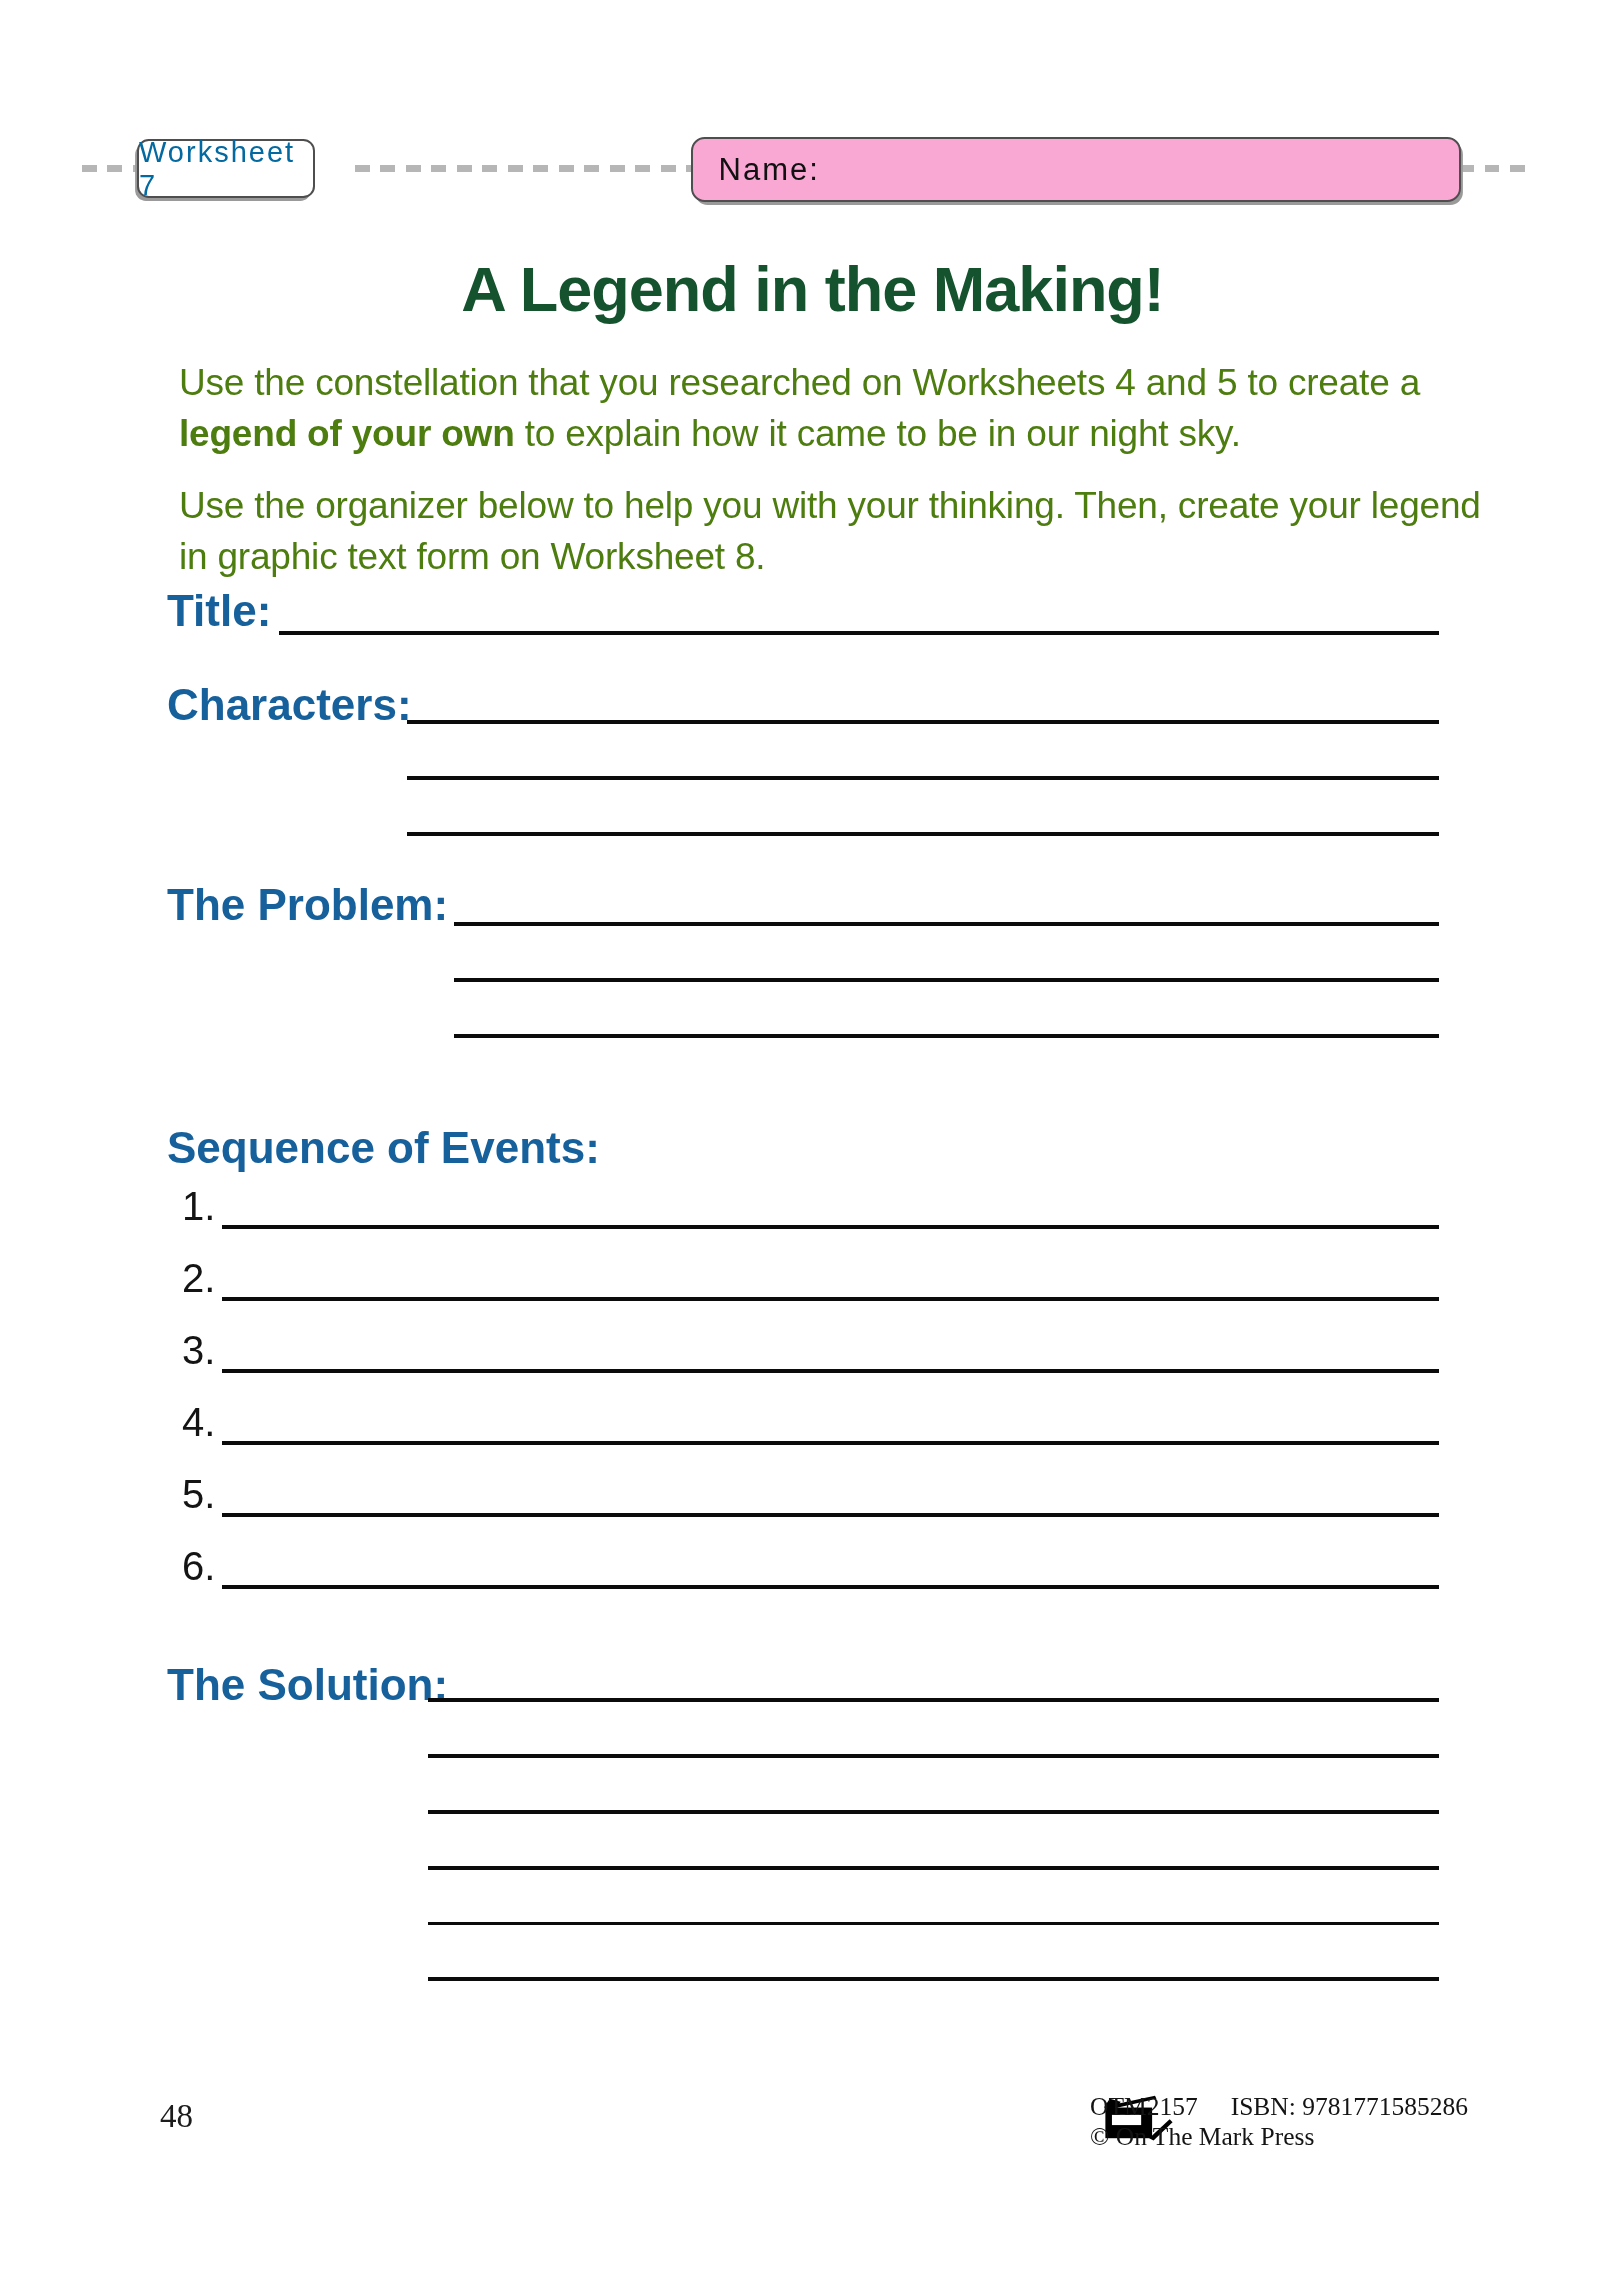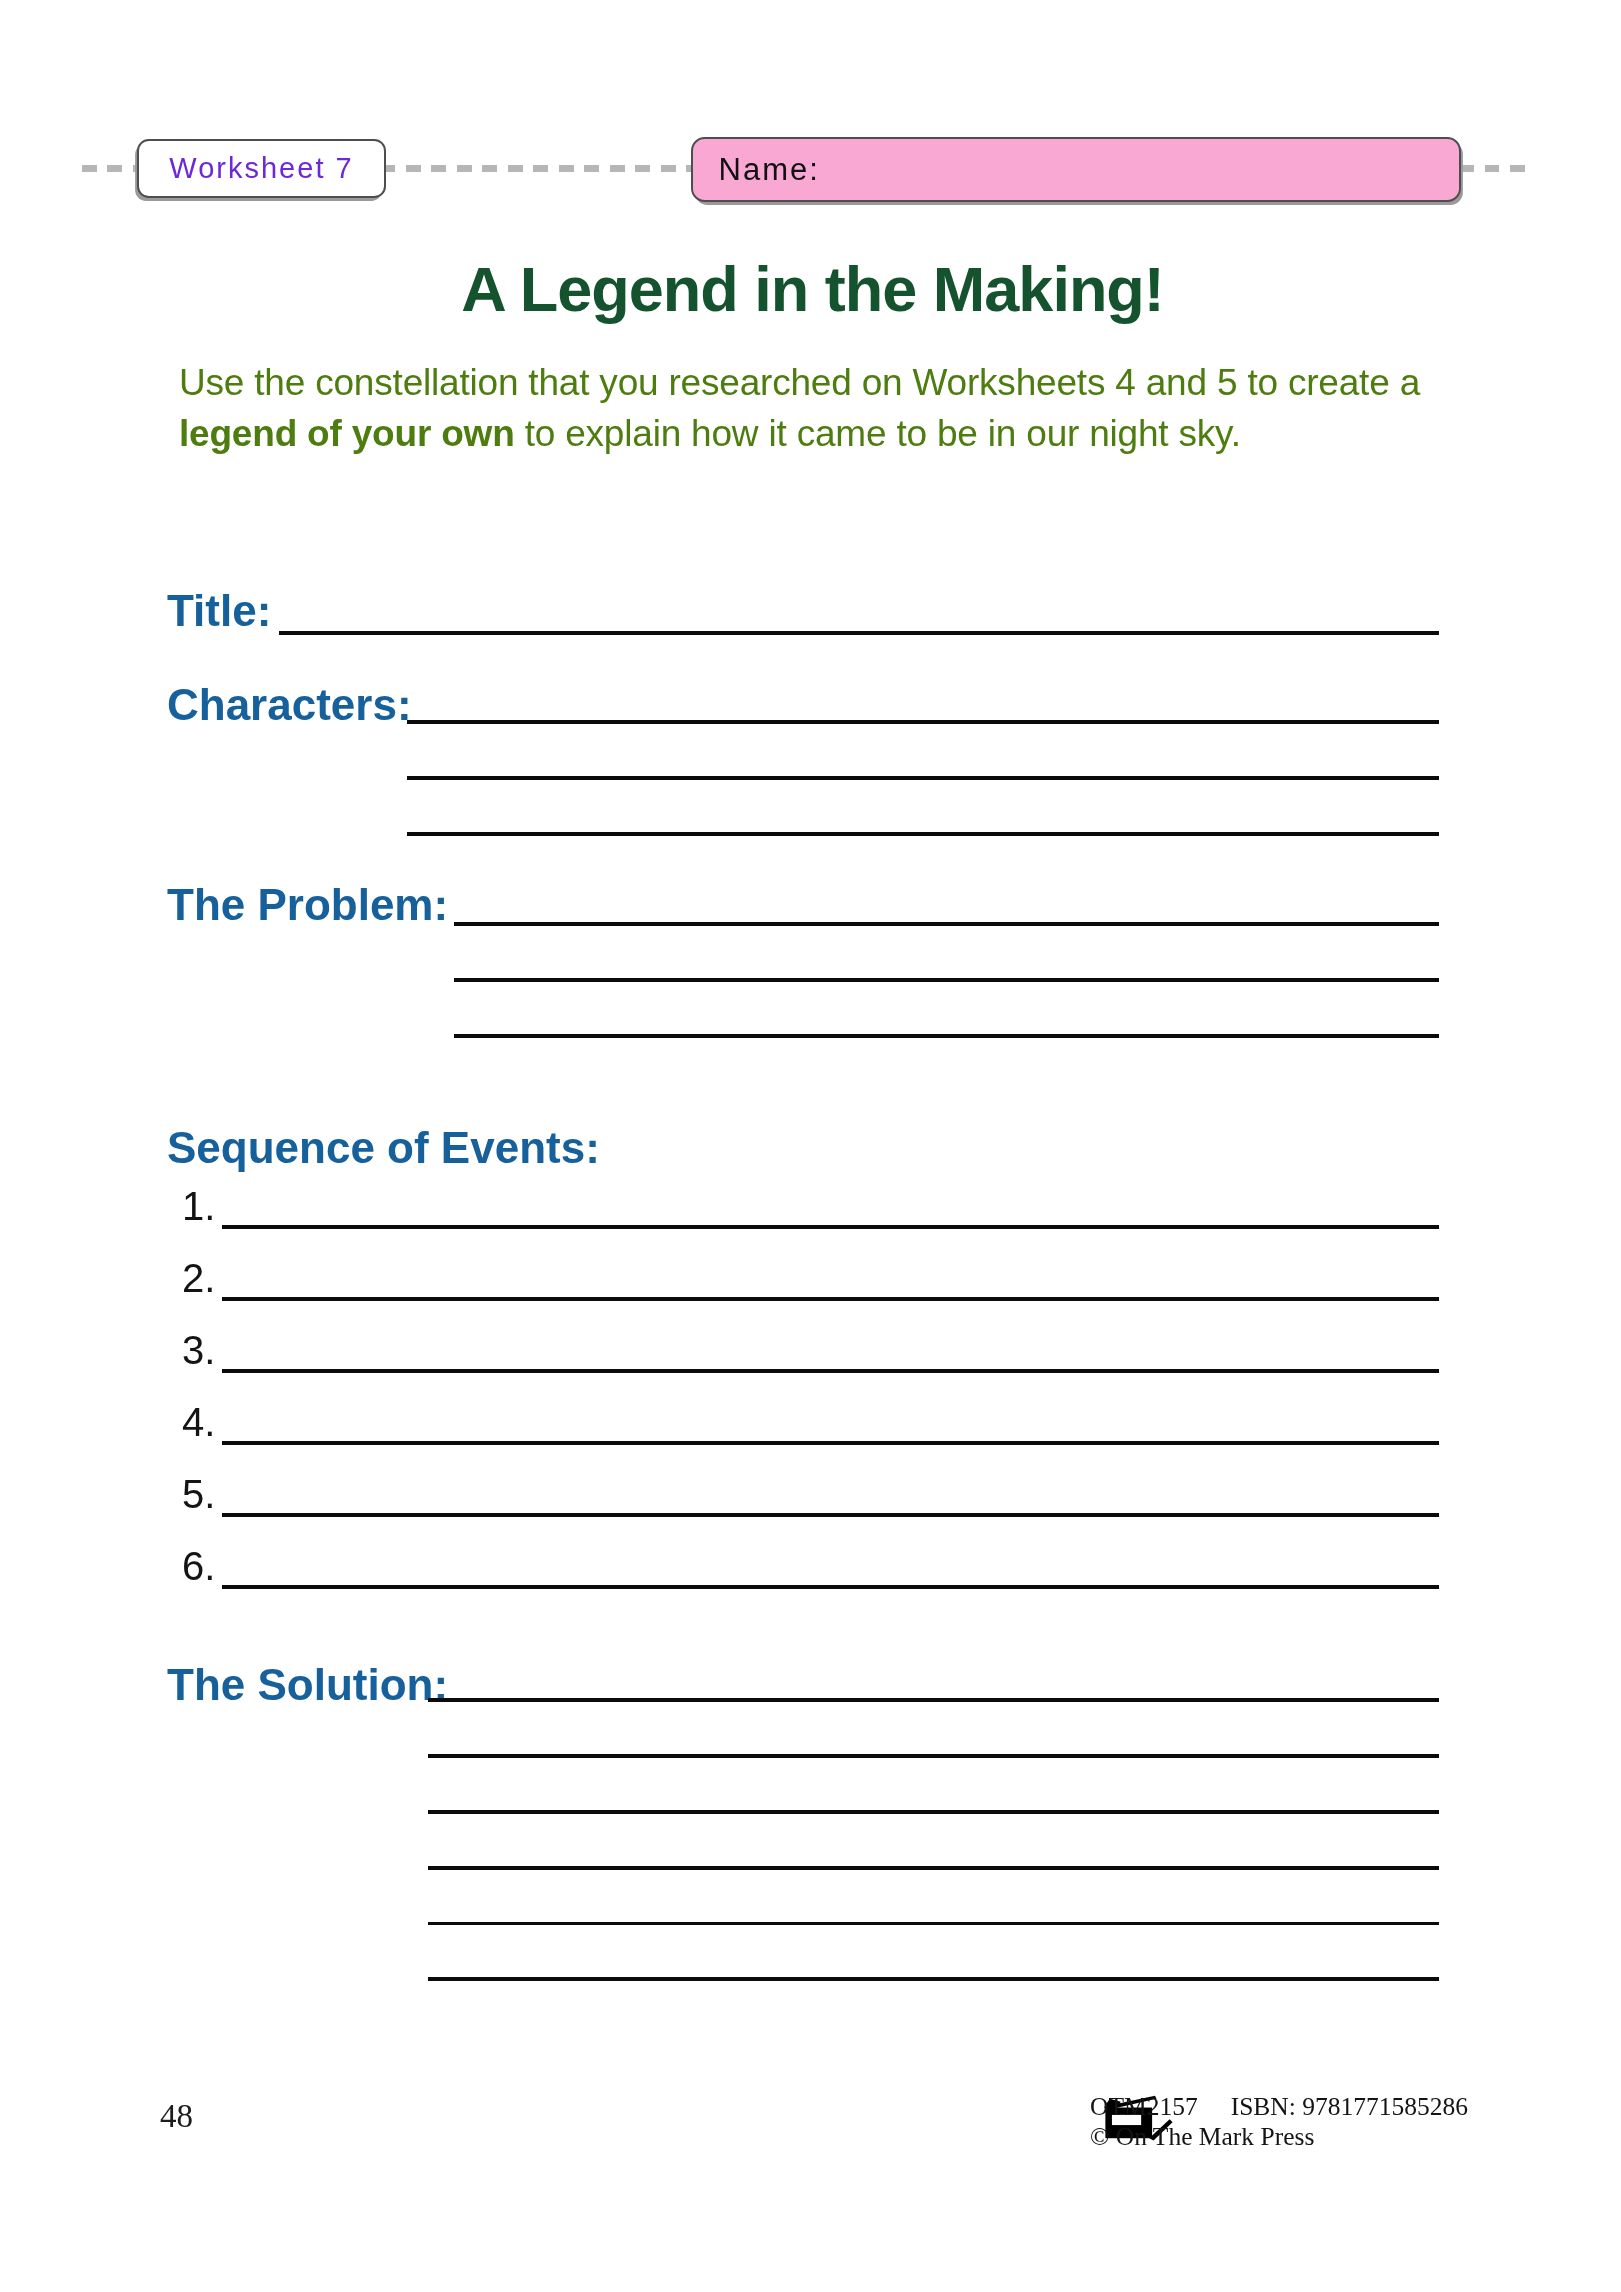--- a/index.html
+++ b/index.html
@@ -12,24 +12,24 @@
   
   .dash {
     position:absolute; top:165px; height:6.9px;
     background:repeating-linear-gradient(to right, var(--dash) 0 14.7px, transparent 14.7px 25.5px);
   }
   .dash-left  { left:82px;   width:56px; }
   .dash-mid   { left:355px;  width:337px; }
   .dash-right { left:1459px; width:76px; }
 
   .ws-box {
-    position:absolute; left:137px; top:139px; width:249px; height:59px;
+    position:absolute; left:137px; top:139px; width:178px; height:59px;
     box-sizing:border-box; border:2.9px solid var(--boxborder); border-radius:11.8px;
     background:#fff; display:flex; align-items:center; justify-content:center;
-    font-size:29px; letter-spacing:2px; color:#6d28d9;
+    font-size:29px; letter-spacing:2px; color:#0369a1;
     box-shadow:-2.9px 3.9px 0 -1px #9a9a9a; z-index:2;
   }
   .name-box {
     position:absolute; left:691px; top:137px; width:770px; height:65px;
     box-sizing:border-box; border:2.9px solid var(--boxborder); border-radius:13.7px;
     background:#f9a8d4; display:flex; align-items:center; padding-left:25.5px;
     font-size:31px; letter-spacing:2px; color:#111;
     box-shadow:2.9px 3.9px 0 -1px #9a9a9a; z-index:2;
   }
 
@@ -96,20 +96,21 @@
   </div>
 
   <div class="name-box">
     <span>Name:</span>
   </div>
 
   <h1 class="main-title">A Legend in the Making!</h1>
 
   <p class="para p1"><span>Use the constellation that you researched on Worksheets 4 and 5 to create a </span><strong>legend of your own</strong><span> to explain how it came to be in our night sky.</span></p>
 
+  <p class="para p2">Use the organizer below to help you with your thinking. Then, create your legend in graphic text form on Worksheet 8.</p>
 
   <span class="lbl lbl-title">Title:</span>
   <div class="rule r-title"></div>
 
   <span class="lbl lbl-char">Characters:</span>
   <div class="line-group char-lines">
     <div class="wline"></div>
     <div class="wline"></div>
     <div class="wline"></div>
   </div>

